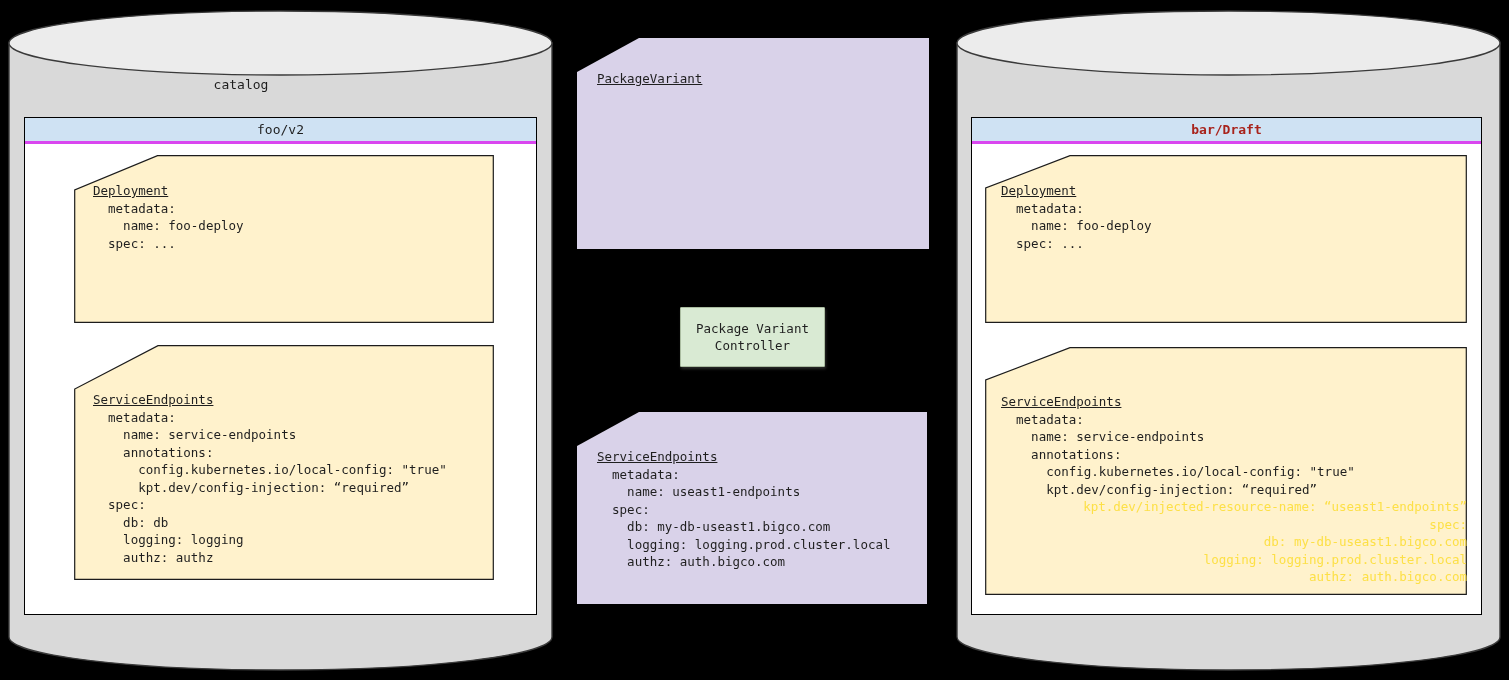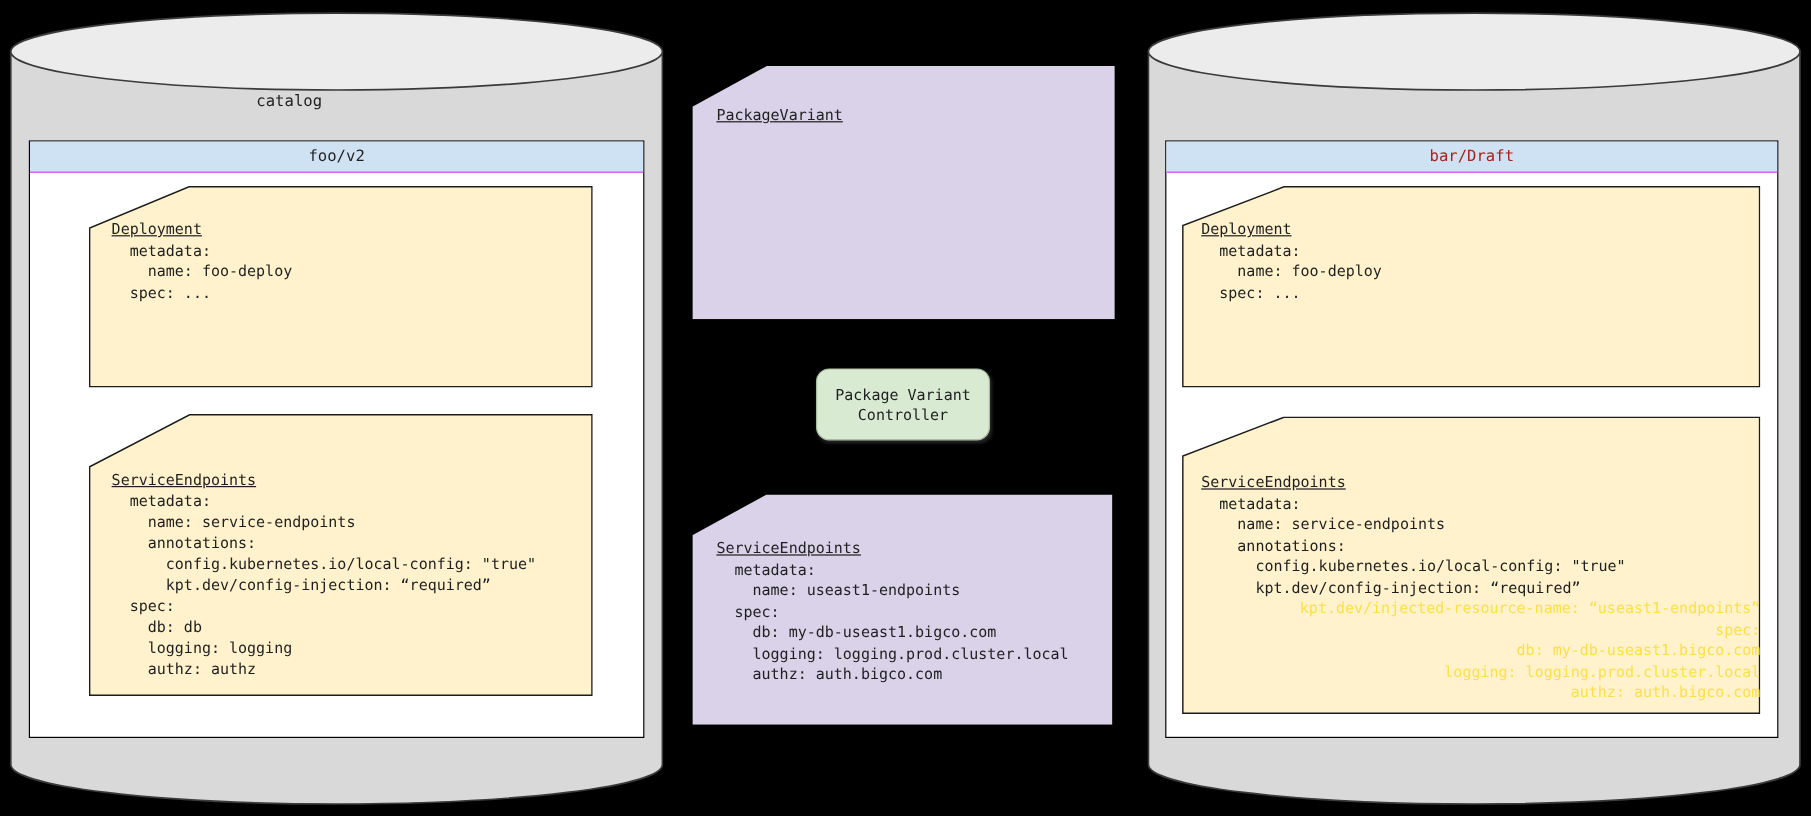--- a/index.html
+++ b/index.html
@@ -15,43 +15,43 @@
   .repo-label{
     position:absolute;width:466px;text-align:center;
     font-size:13px;line-height:18px;color:#1f1f1f;
   }
   .repo-label.red{color:#a8231c;font-weight:bold;}
   .pkg-box{
     position:absolute;background:#ffffff;border:1px solid #000000;
     box-sizing:border-box;
   }
   .pkg-header{
-    height:26px;background:#cfe2f3;border-bottom:1px solid #d946ef;
+    height:26px;background:#cfe2f3;border-bottom:3px solid #d946ef;
     display:flex;align-items:center;justify-content:center;
     font-size:13px;color:#1f1f1f;box-sizing:border-box;
   }
-  .pkg-header.red{color:#a8231c;font-weight:normal;}
+  .pkg-header.red{color:#a8231c;font-weight:bold;}
   .doc{position:absolute;}
   .doc > svg{position:absolute;left:0;top:0;}
   .doc-text{position:absolute;left:0;top:0;right:0;bottom:0;}
   .doc-title{
     display:inline-block;
     font-size:12.5px;line-height:17.5px;color:#1f1f1f;
     text-decoration:underline;
     white-space:pre;
   }
   .doc-body{
     margin:0;font-family:inherit;
     font-size:12.5px;line-height:17.5px;color:#1f1f1f;
     white-space:pre;
   }
   .doc-body.red{color:#fde047;font-weight:normal;text-align:right;}
   .controller{
     position:absolute;
-    background:#d9ead3;border:1px solid #aabca0;border-radius:11px;
+    background:#d9ead3;border:1px solid #aabca0;border-radius:1px;
     display:flex;align-items:center;justify-content:center;text-align:center;
     font-size:12.5px;line-height:17px;color:#1f1f1f;
     white-space:pre-line;
     box-shadow:1px 2px 3px rgba(90,90,90,0.45);
     box-sizing:border-box;
   }
 </style>
 </head>
 <body>
 
@@ -92,21 +92,21 @@
     annotations:
       config.kubernetes.io/local-config: "true"
       kpt.dev/config-injection: “required”
   spec:
     db: db
     logging: logging
     authz: authz</pre>
     </div>
   </div>
 
-  <div class="doc" style="left:577px;top:55px;width:352px;height:211px;">
+  <div class="doc" style="left:577px;top:38px;width:352px;height:211px;">
     <svg width="352" height="211" viewBox="0 0 352 211">
       <polygon points="62,0 352,0 352,211 0,211 0,34" fill="#d9d2e9"></polygon>
     </svg>
     <div class="doc-text" style="padding:30px 0 0 20px;">
       <span class="doc-title">PackageVariant</span>
     </div>
   </div>
 
   <div class="controller" style="left:680px;top:307px;width:145px;height:60px;">Package Variant
 Controller</div>

